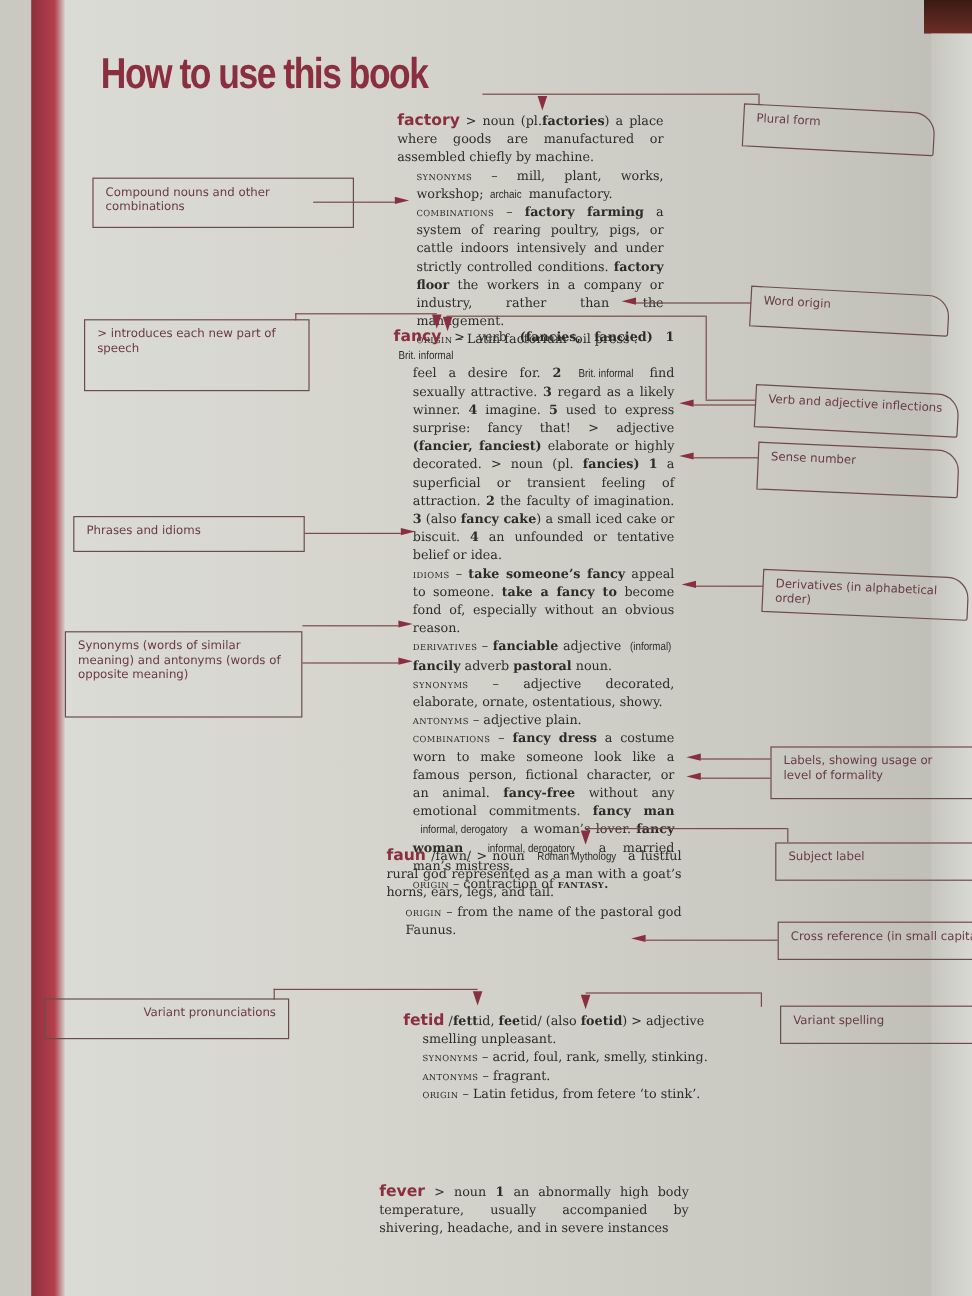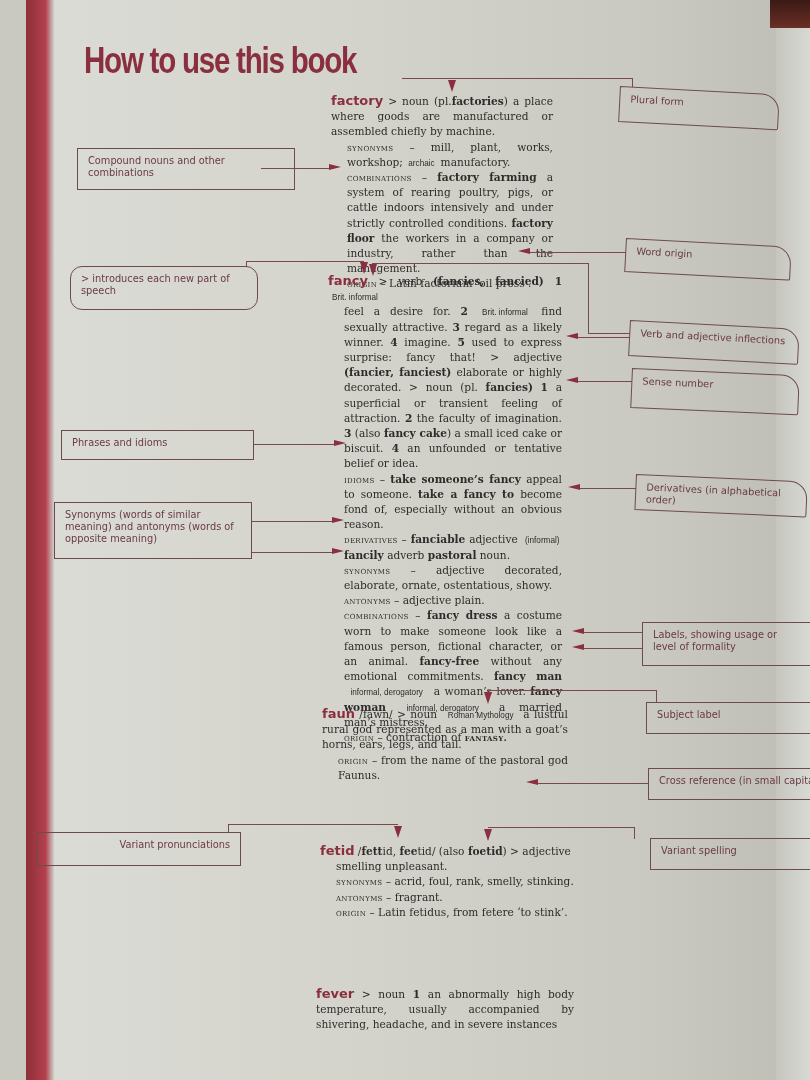--- a/index.html
+++ b/index.html
@@ -200,21 +200,21 @@
   </div>
   <div class="body">
     <div>
       <span class="sc">origin</span>
       <span>– from the name of the pastoral god</span>
       <span class="it">Faunus.</span>
     </div>
   </div>
 </div>
 
-<div class="entry" style="left:320px; top:843px; width:254px;">
+<div class="entry" style="left:336px; top:843px; width:254px;">
   <div>
     <span class="hw">fetid</span>
     <span>/</span><span class="b">fett</span><span>id,</span>
     <span class="b">fee</span><span>tid/</span>
     <span>(also</span>
     <span class="b">foetid</span><span>)</span>
     <span>&gt;</span>
     <span class="it">adjective</span>
   </div>
   <div class="body">
@@ -247,34 +247,34 @@
     <span>an abnormally high body temperature, usually accompanied by shivering, headache, and in severe instances</span>
   </div>
 </div>
 
 <div class="note" style="left:77px; top:148px; width:218px; height:42px;">
   <span>Compound nouns and other combinations</span>
 </div>
 <div class="line" style="left:261px; top:168px; width:68px; height:1px;"></div>
 <div class="arrow-r" style="left:329px; top:164px;"></div>
 
-<div class="note" style="left:70px; top:266px; width:188px; height:44px;border-radius:12px;">
+<div class="note" style="left:70px; top:266px; width:188px; height:60px;">
   <span>&gt; introduces each new part of speech</span>
 </div>
 <div class="line" style="left:246px; top:261px; width:1px; height:6px;"></div>
 <div class="line" style="left:246px; top:261px; width:118px; height:1px;"></div>
 <div class="arrow-d" style="left:360px; top:262px;"></div>
 
 <div class="note" style="left:61px; top:430px; width:193px; height:30px;">
   <span>Phrases and idioms</span>
 </div>
 <div class="line" style="left:254px; top:444px; width:80px; height:1px;"></div>
 <div class="arrow-r" style="left:334px; top:440px;"></div>
 
-<div class="note" style="left:54px; top:502px; width:198px; height:57px;">
+<div class="note" style="left:54px; top:526px; width:198px; height:72px;">
   <span>Synonyms (words of similar meaning) and antonyms (words of opposite meaning)</span>
 </div>
 <div class="line" style="left:252px; top:521px; width:80px; height:1px;"></div>
 <div class="arrow-r" style="left:332px; top:517px;"></div>
 <div class="line" style="left:252px; top:552px; width:80px; height:1px;"></div>
 <div class="arrow-r" style="left:332px; top:548px;"></div>
 
 <div class="note" style="left:37px; top:832px; width:204px; height:34px;text-align:right;">
   <span>Variant pronunciations</span>
 </div>

